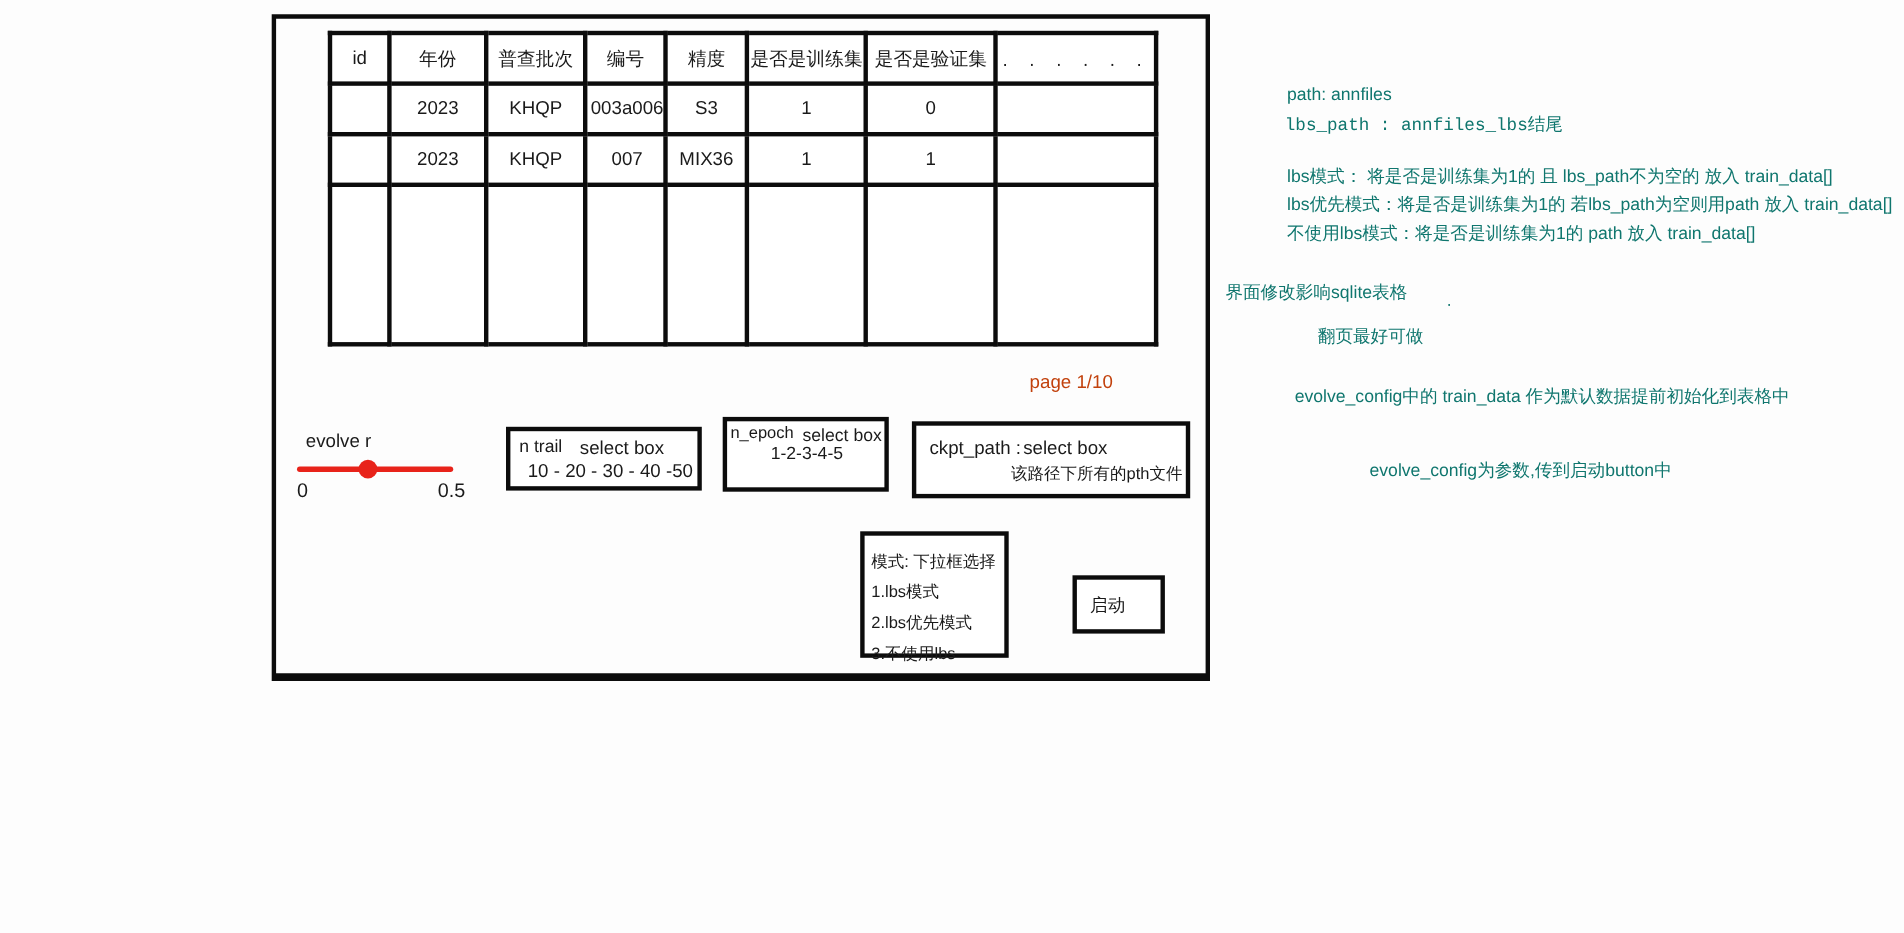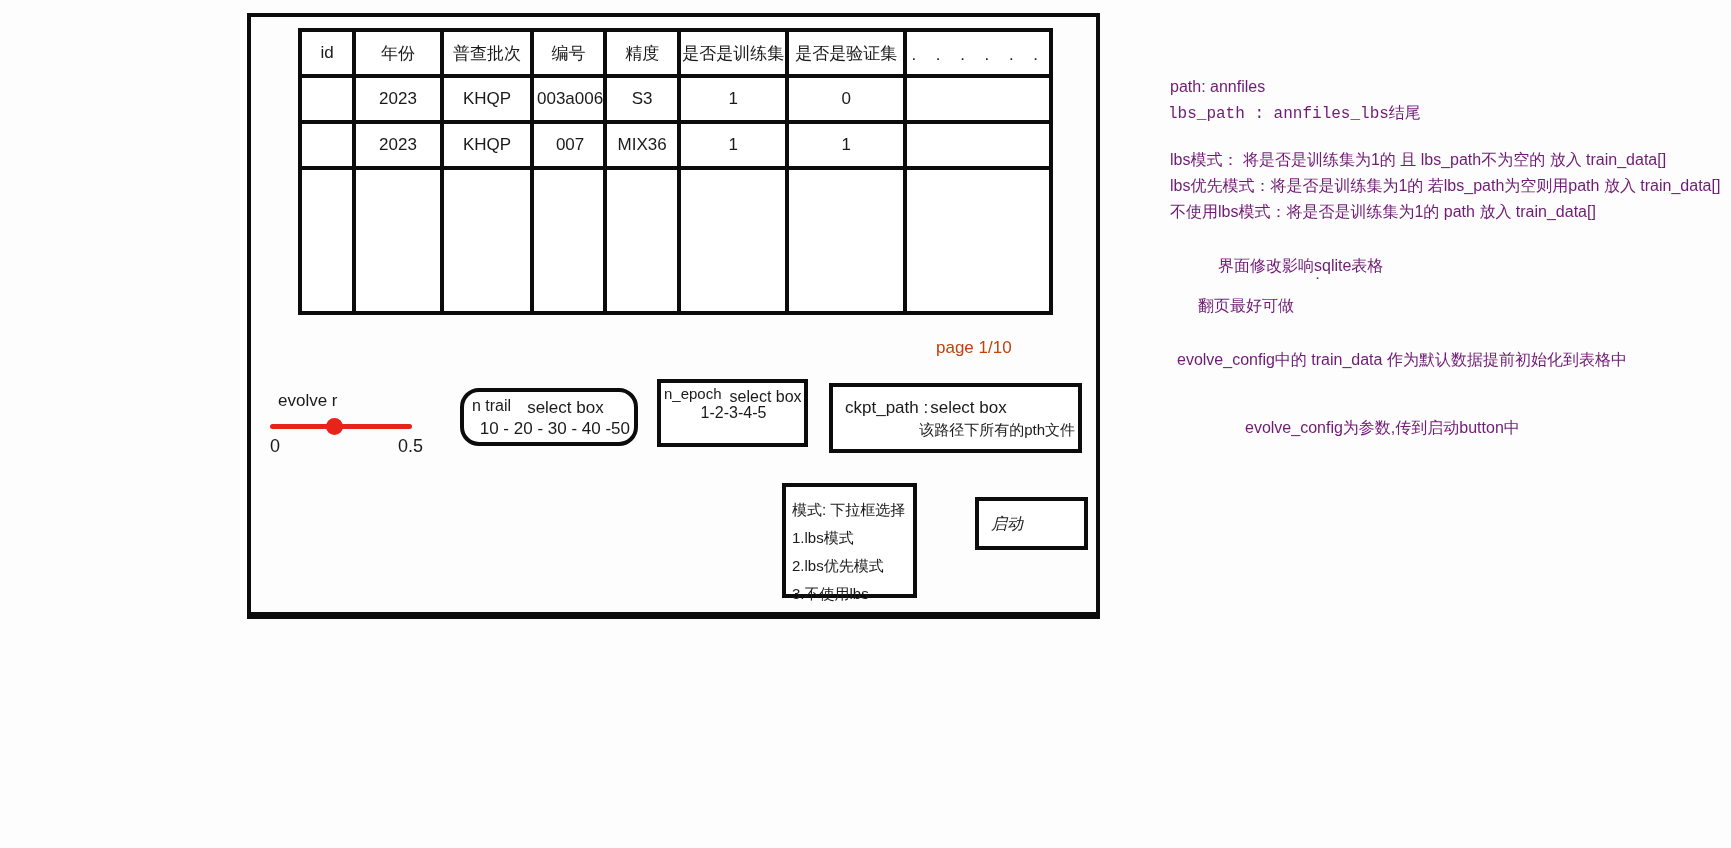--- a/index.html
+++ b/index.html
@@ -47,51 +47,51 @@
 
   
   .slider-label { left: 278px; top: 391px; font-size: 17px; }
   .slider-track { left: 270px; top: 424px; width: 142px; height: 5px; border-radius: 3px; background: #e8231a; }
   .slider-handle { left: 326px; top: 418px; width: 17px; height: 17px; border-radius: 50%; background: #e8231a; cursor: pointer; }
   .slider-min { left: 270px; top: 436px; font-size: 18px; }
   .slider-max { left: 398px; top: 436px; font-size: 18px; }
 
   
   .wbox { border: 4px solid #0c0c0c; background: #fff; }
-  .ntrail-box { left: 460px; top: 388px; width: 178px; height: 58px; border-radius: 19px; }
+  .ntrail-box { left: 460px; top: 388px; width: 178px; height: 58px; }
   .nepoch-box { left: 657px; top: 379px; width: 151px; height: 68px; }
   .ckpt-box   { left: 829px; top: 383px; width: 253px; height: 70px; }
   .mode-box   { left: 782px; top: 483px; width: 135px; height: 115px; }
-  .start-btn  { left: 975px; top: 497px; width: 113px; height: 53px; cursor: pointer; font-style: italic; }
+  .start-btn  { left: 975px; top: 523px; width: 84px; height: 53px; cursor: pointer; }
 
   .ntrail-line1 { padding: 4px 0 0 8px; font-size: 16px; }
   .ntrail-line1 .kind { font-size: 17px; margin-left: 16px; position: relative; top: 2px; }
   .ntrail-line2 { text-align: right; padding-right: 4px; font-size: 17px; margin-top: 3px; }
 
   .nepoch-line1 { padding: 2px 0 0 3px; font-size: 15px; }
   .nepoch-line1 .kind { font-size: 16px; margin-left: 8px; position: relative; top: 3px; }
   .nepoch-line2 { text-align: center; padding-left: 2px; font-size: 16px; margin-top: 1px; }
 
   .ckpt-line1 { padding: 11px 0 0 12px; font-size: 17px; }
   .ckpt-line1 .kind { font-size: 17px; margin-left: 2px; }
   .ckpt-line2 { text-align: right; padding-right: 3px; font-size: 15px; margin-top: 3px; }
 
   .mode-title { padding: 14px 0 0 6px; font-size: 15px; }
   .mode-opt   { padding: 9px 0 0 6px; font-size: 15px; }
 
   .start-label { padding: 13px 0 0 12px; font-size: 16px; }
 
   
-  .note { position: absolute; font-size: 16px; color: #701a75; white-space: nowrap; }
+  .note { position: absolute; font-size: 16px; color: #0f766e; white-space: nowrap; }
   .n1  { left: 1170px; top: 78px; }
   .n2  { left: 1168px; top: 103px; font-family: Liberation Mono, monospace; }
   .n3  { left: 1170px; top: 150px; }
   .n4  { left: 1170px; top: 176px; }
   .n5  { left: 1170px; top: 202px; }
-  .n6  { left: 1218px; top: 256px; }
+  .n6  { left: 1114px; top: 256px; }
   .ndot{ left: 1316px; top: 272px; font-size: 11px; font-weight: bold; }
   .n7  { left: 1198px; top: 296px; }
   .n8  { left: 1177px; top: 350px; }
   .n9  { left: 1245px; top: 418px; }
 </style>
 </head>
 <body>
 
 <div class="page">
 

